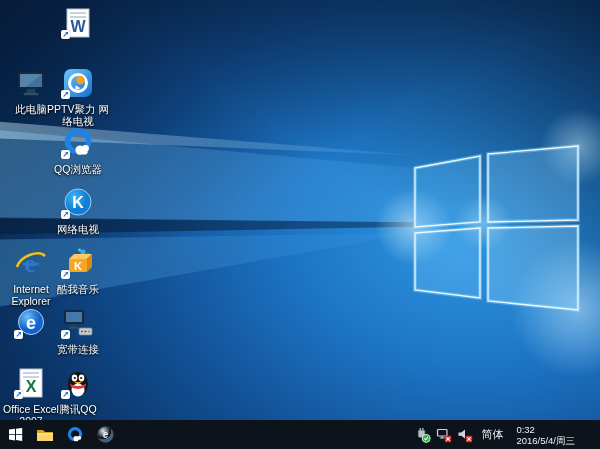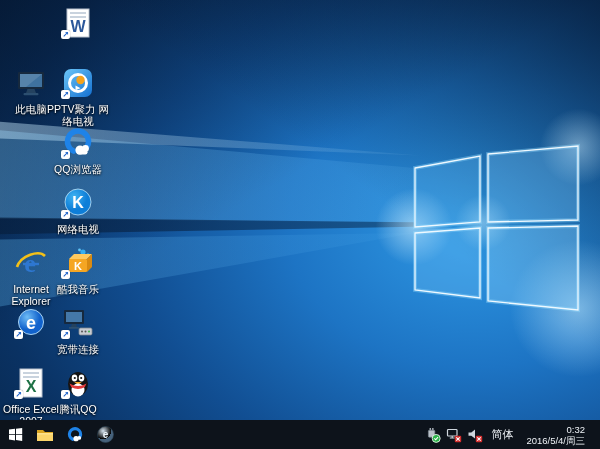--- a/index.html
+++ b/index.html
@@ -36,24 +36,24 @@
   .sc{position:absolute;left:0;bottom:1px;width:9px;height:9px;background:#fff;
     border-radius:2px;color:#1e62c8;font-size:8px;line-height:9px;font-weight:bold;
     text-align:center;box-shadow:0 0 1px rgba(0,0,0,.6);}
   .dlabel{margin-top:3px;max-width:100%;text-align:center;color:#fff;font-size:10.5px;
     line-height:12px;text-shadow:0 1px 2px rgba(0,0,0,.9), 0 0 3px rgba(0,0,0,.6);}
 
   
   .taskbar{position:absolute;left:0;bottom:0;width:600px;height:29px;background:#0d131b;
     display:flex;align-items:stretch;z-index:5;}
   .tbtn{width:30px;display:flex;align-items:center;justify-content:center;cursor:pointer;}
-  .tray{margin-left:auto;display:flex;align-items:center;gap:4px;padding-right:10px;}
+  .tray{margin-left:auto;display:flex;align-items:center;gap:4px;padding-right:20px;}
   .tray-ico{width:17px;height:17px;display:flex;align-items:center;justify-content:center;cursor:pointer;}
   .ime{color:#eef2f6;font-size:11px;padding:0 4px;cursor:pointer;}
-  .clock{color:#eef2f6;font-size:9.5px;line-height:11px;text-align:right;padding:0 5px;cursor:pointer;white-space:nowrap;}
+  .clock{color:#eef2f6;font-size:9.5px;line-height:11px;text-align:left;padding:0 5px;cursor:pointer;white-space:nowrap;}
 </style>
 </head>
 <body>
 
 <div class="screen">
 
   <div class="wallpaper">
     <div class="shade-tl"></div>
     <div class="shade-tr"></div>
     <div class="beam-upper"></div>

